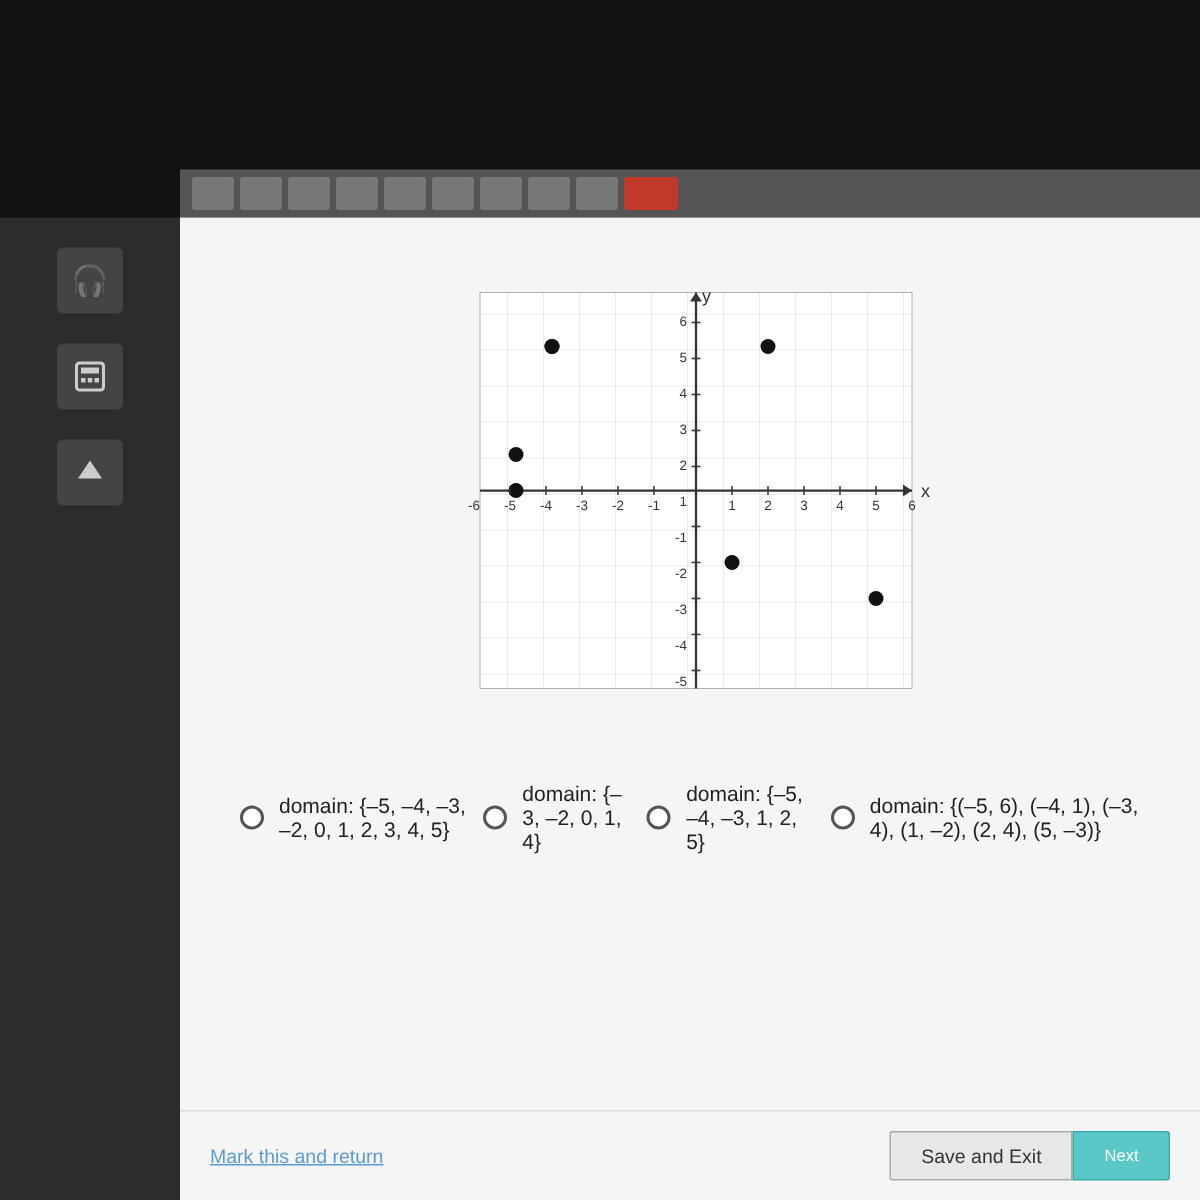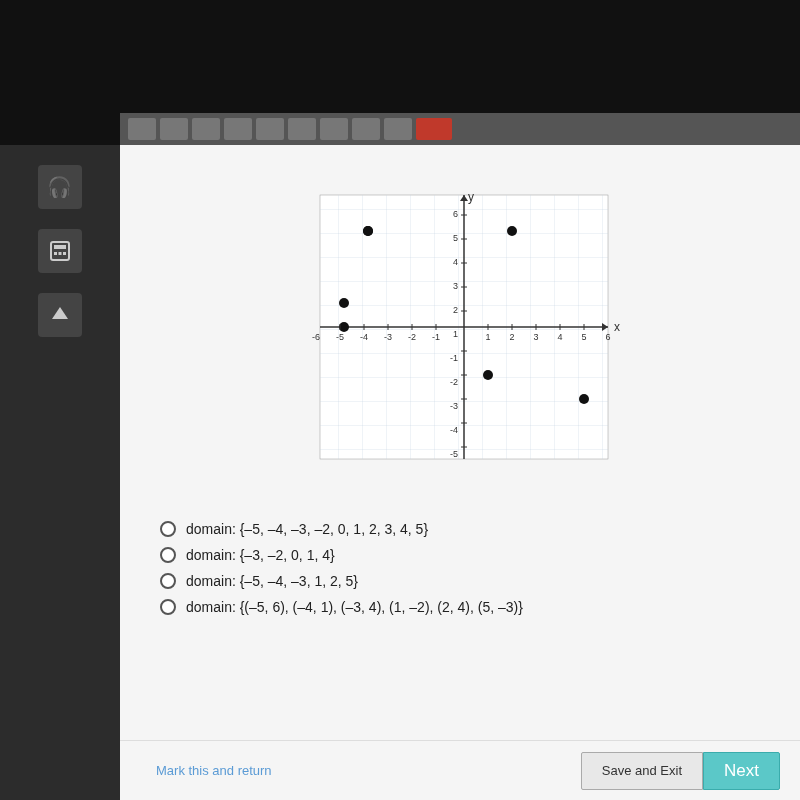--- a/index.html
+++ b/index.html
@@ -104,21 +104,21 @@
     }
 
     svg.graph {
       width: 100%;
       height: 100%;
     }
 
     
     .answer-choices {
       display: flex;
-      flex-direction: column;
+      flex-direction: row;
       gap: 10px;
       padding: 0 10px;
     }
 
     .choice-item {
       display: flex;
       align-items: center;
       gap: 10px;
       font-size: 14px;
       color: #222;
@@ -149,23 +149,23 @@
       background: #f5f5f5;
       border-top: 1px solid #ddd;
       display: flex;
       align-items: center;
       justify-content: space-between;
       padding: 0 20px;
     }
 
     .mark-link {
       color: #5b9bd5;
+      text-decoration: underline;
       font-size: 13px;
       cursor: pointer;
-      margin-left: 16px;
     }
 
     .bottom-buttons {
       display: flex;
       gap: 0;
       margin-left: 14px;
     }
 
     .btn-save {
       background: #e8e8e8;
@@ -174,21 +174,21 @@
       font-size: 13px;
       cursor: pointer;
       color: #333;
       border-radius: 2px 0 0 2px;
     }
 
     .btn-next {
       background: #5bc8c8;
       border: 1px solid #3aacac;
       padding: 8px 20px;
-      font-size: 17px;
+      font-size: 11px;
       cursor: pointer;
       color: #fff;
       border-radius: 0 2px 2px 0;
     }
   </style>
 </head>
 <body>
 
 <div class="top-black">
   <div class="toolbar">

